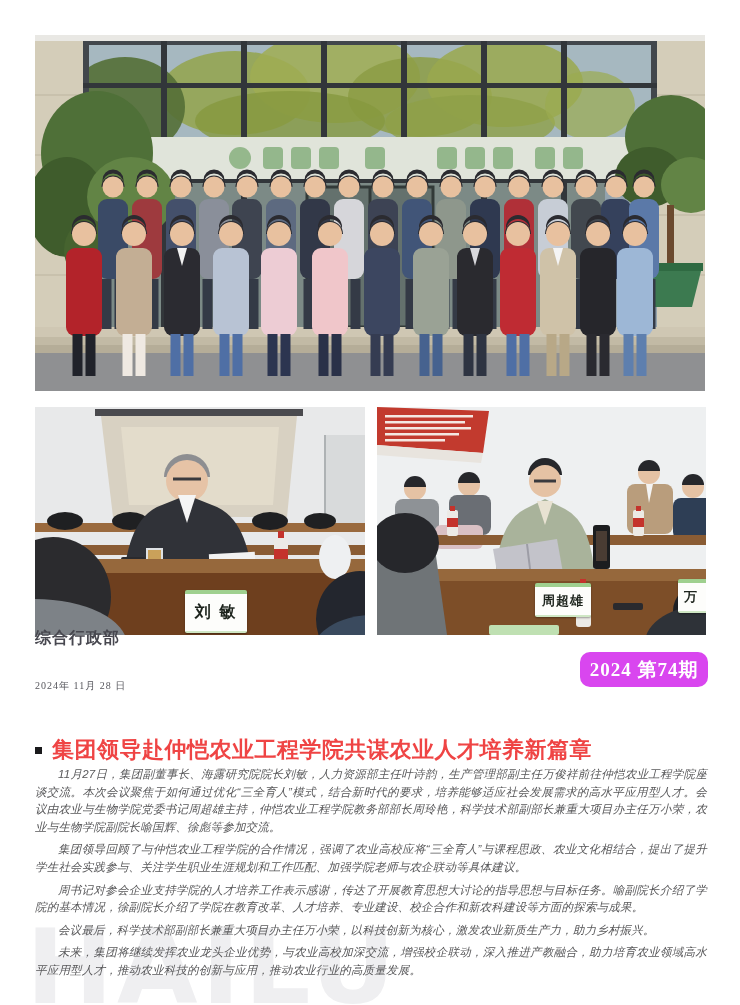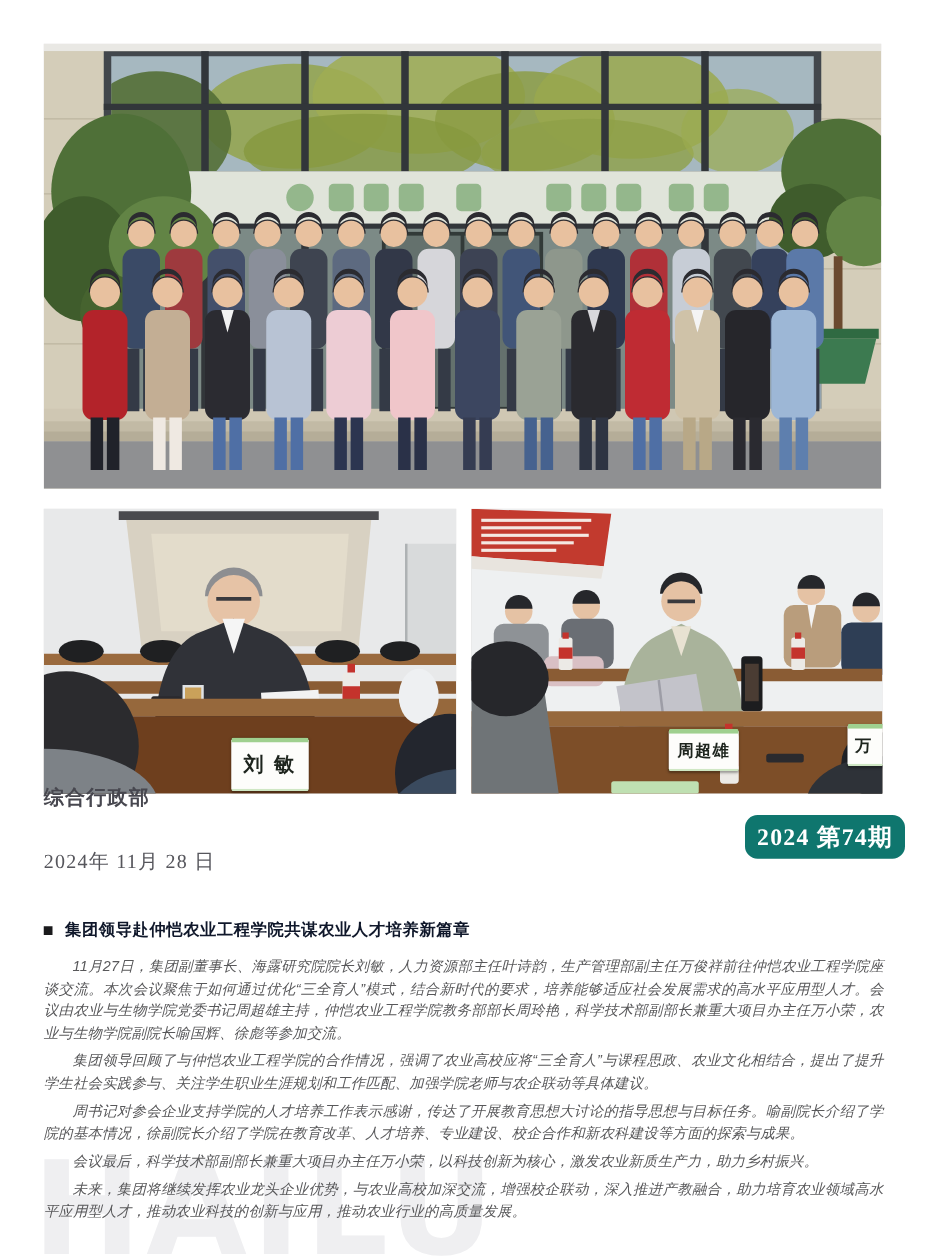--- a/index.html
+++ b/index.html
@@ -14,28 +14,28 @@
   .name-card{position:absolute;background:#fdfdfb;border-radius:2px;
              box-shadow:0 1px 2px rgba(0,0,0,.35);display:flex;align-items:center;justify-content:center;
              font-weight:bold;color:#1d241d;border-top:4px solid #9fd08f;border-bottom:2px solid #cfe7c4;}
   .card-liumin{left:150px;top:183px;width:62px;height:37px;font-size:16px;letter-spacing:2px;}
   .card-zhou{left:114px;top:176px;width:56px;height:28px;font-size:13px;letter-spacing:1px;margin-left:44px;}
   .card-wan{left:301px;top:172px;width:34px;height:28px;font-size:13px;justify-content:flex-start;padding-left:6px;}
 
   .dept{position:absolute;left:35px;top:628px;font-family:"Liberation Serif",serif;
         font-size:16px;font-weight:bold;color:#47474f;letter-spacing:1px;}
   .date{position:absolute;left:35px;top:679px;font-family:"Liberation Serif",serif;
-        font-size:16px;color:#56565c;letter-spacing:1px;}
-  .issue-badge{position:absolute;left:596px;top:652px;width:128px;height:35px;border-radius:10px;
-        background:#0f766e;color:#ffffff;font-family:"Liberation Serif",serif;font-weight:bold;
+        font-size:10px;color:#56565c;letter-spacing:1px;}
+  .issue-badge{position:absolute;left:580px;top:652px;width:128px;height:35px;border-radius:10px;
+        background:#d946ef;color:#ffffff;font-family:"Liberation Serif",serif;font-weight:bold;
         font-size:19px;display:flex;align-items:center;justify-content:center;letter-spacing:1px;}
 
   .headline{position:absolute;left:35px;top:735px;width:670px;display:flex;align-items:center;}
   .headline-bullet{width:7px;height:7px;background:#1a1a1c;margin-right:10px;flex:0 0 auto;}
-  .headline-text{font-size:13px;font-weight:bold;color:#0f172a;letter-spacing:.5px;}
+  .headline-text{font-size:22px;font-weight:bold;color:#ef4444;letter-spacing:.5px;}
 
   .article{position:absolute;left:35px;top:766px;width:672px;z-index:2;font-style:italic;}
   .article p{margin:0 0 5px 0;font-size:11.5px;line-height:17.6px;color:#58585a;
              text-indent:2em;text-align:justify;letter-spacing:.2px;}
 
   .watermark{position:absolute;left:26px;top:906px;z-index:1;font-family:"DejaVu Sans",sans-serif;
              font-weight:800;font-size:104px;letter-spacing:4px;color:#efeff1;user-select:none;}
 </style>
 </head>
 <body>

